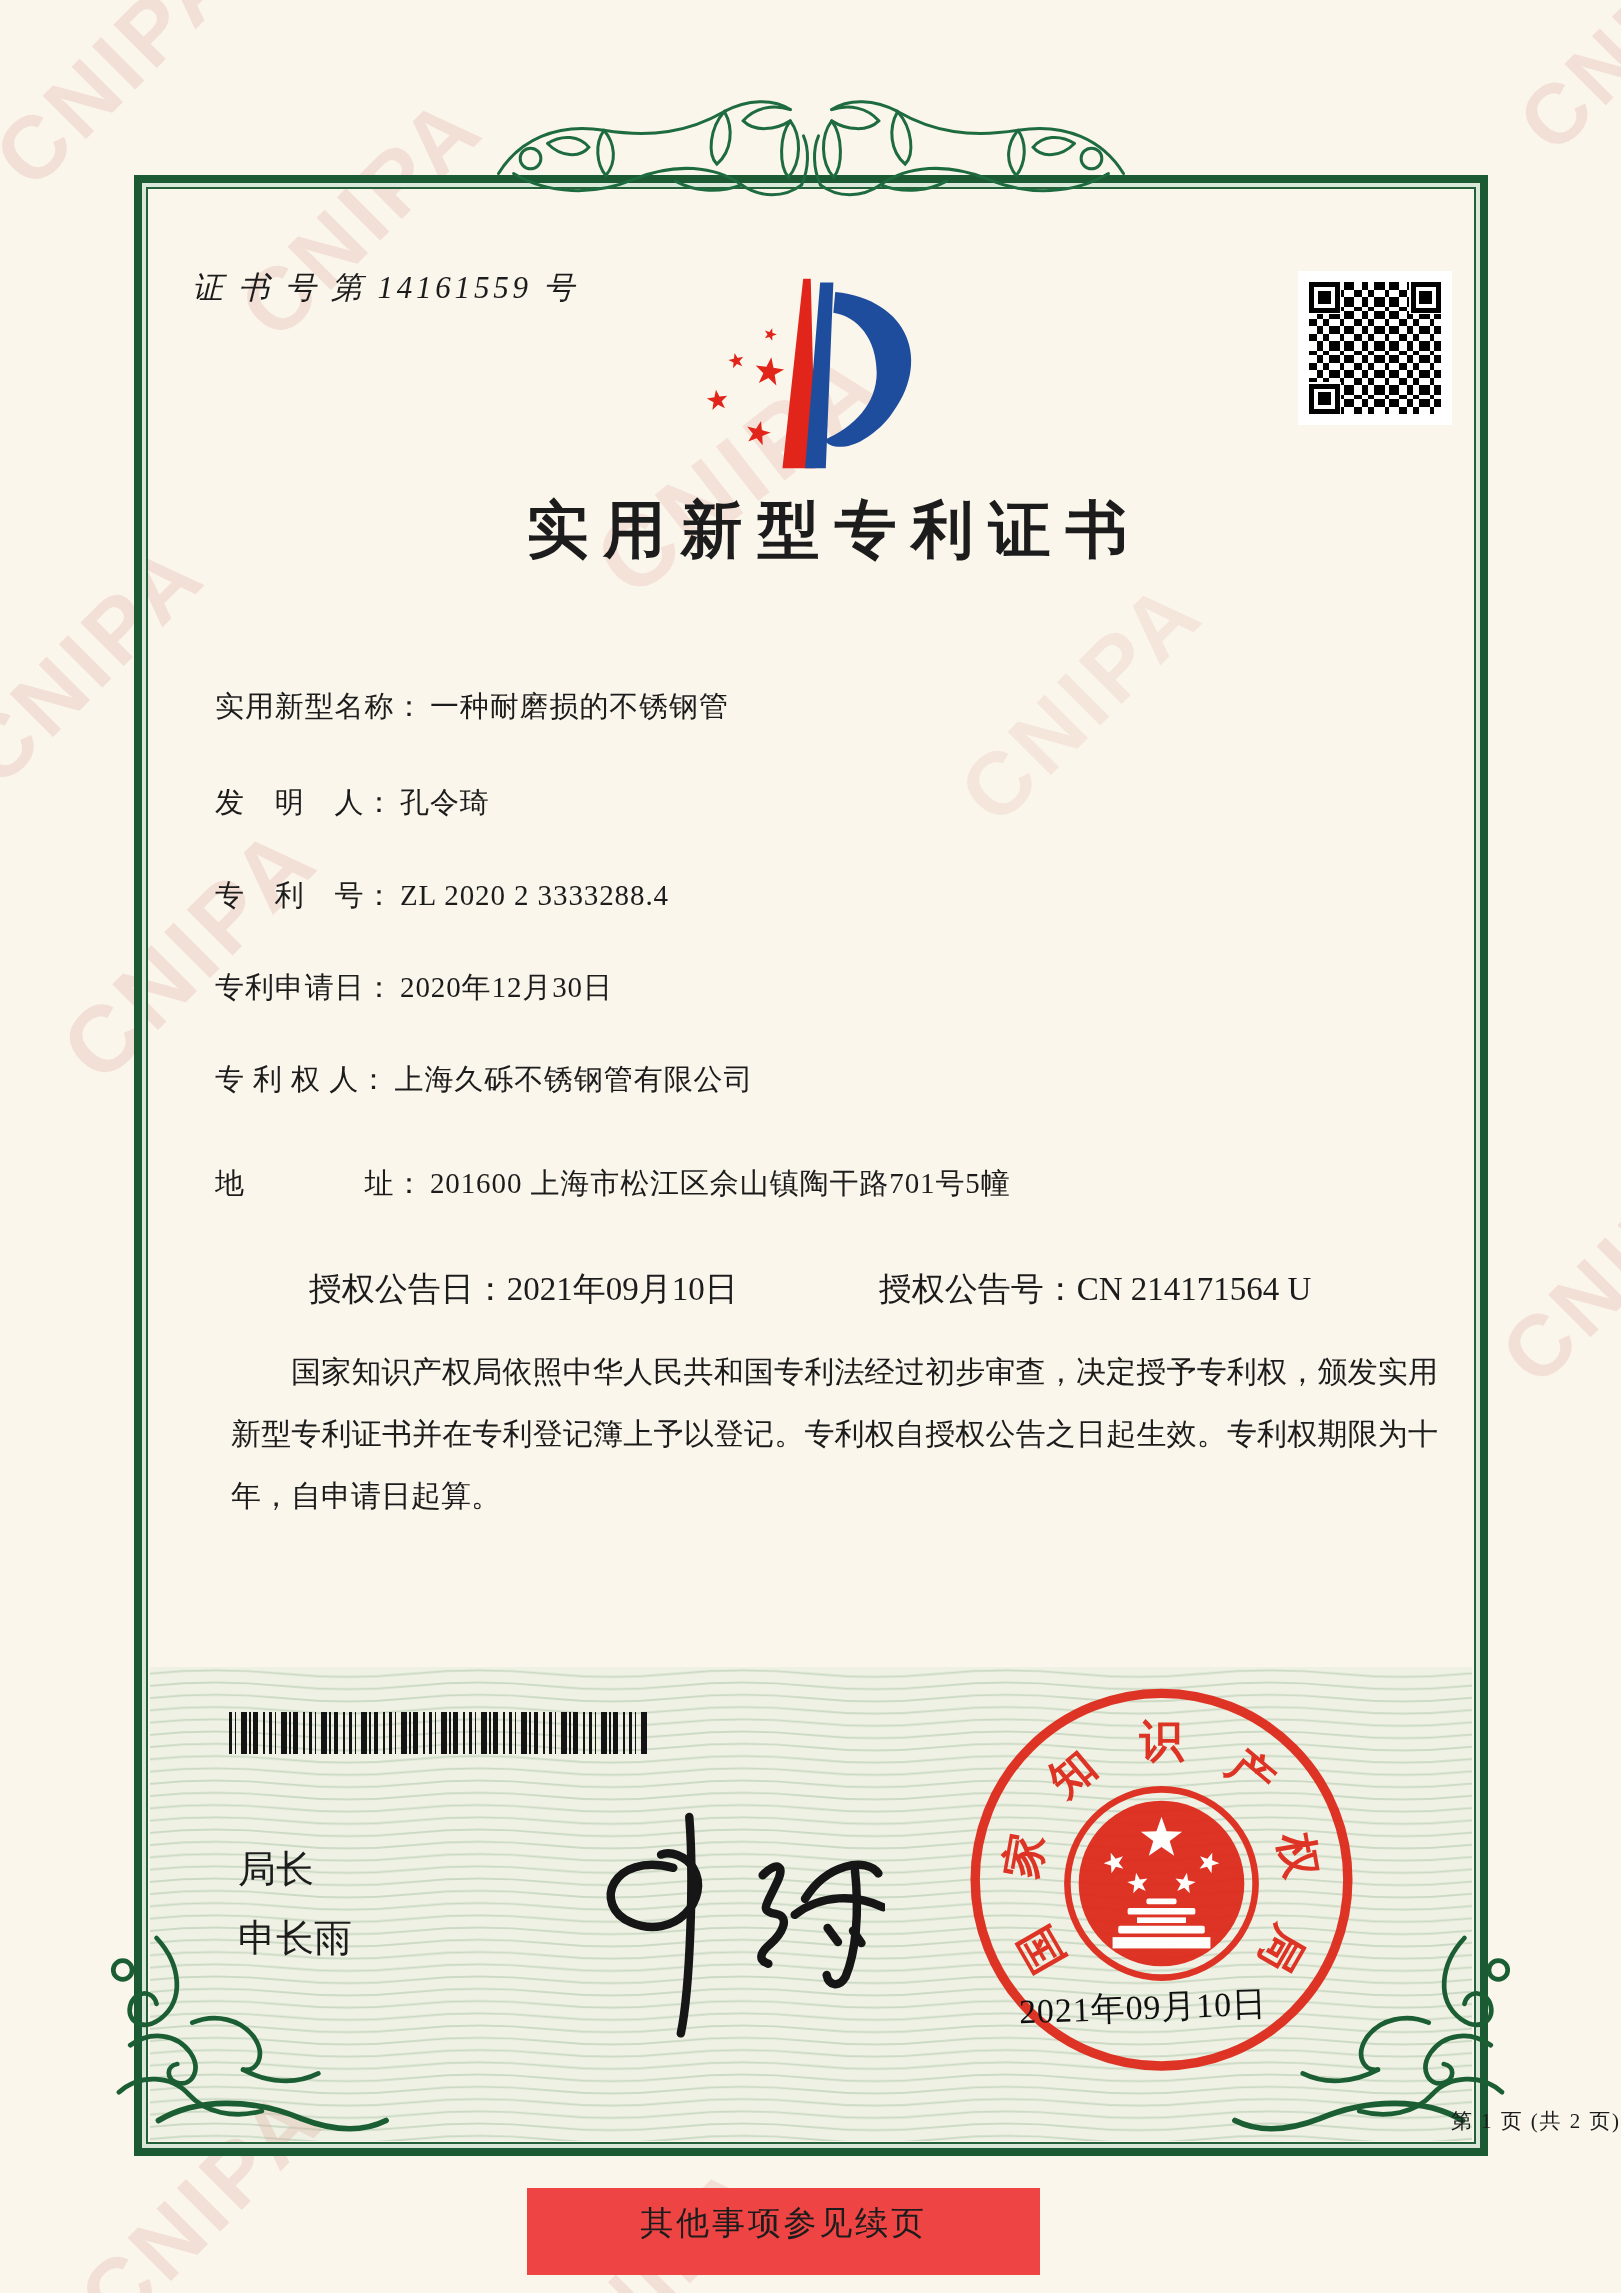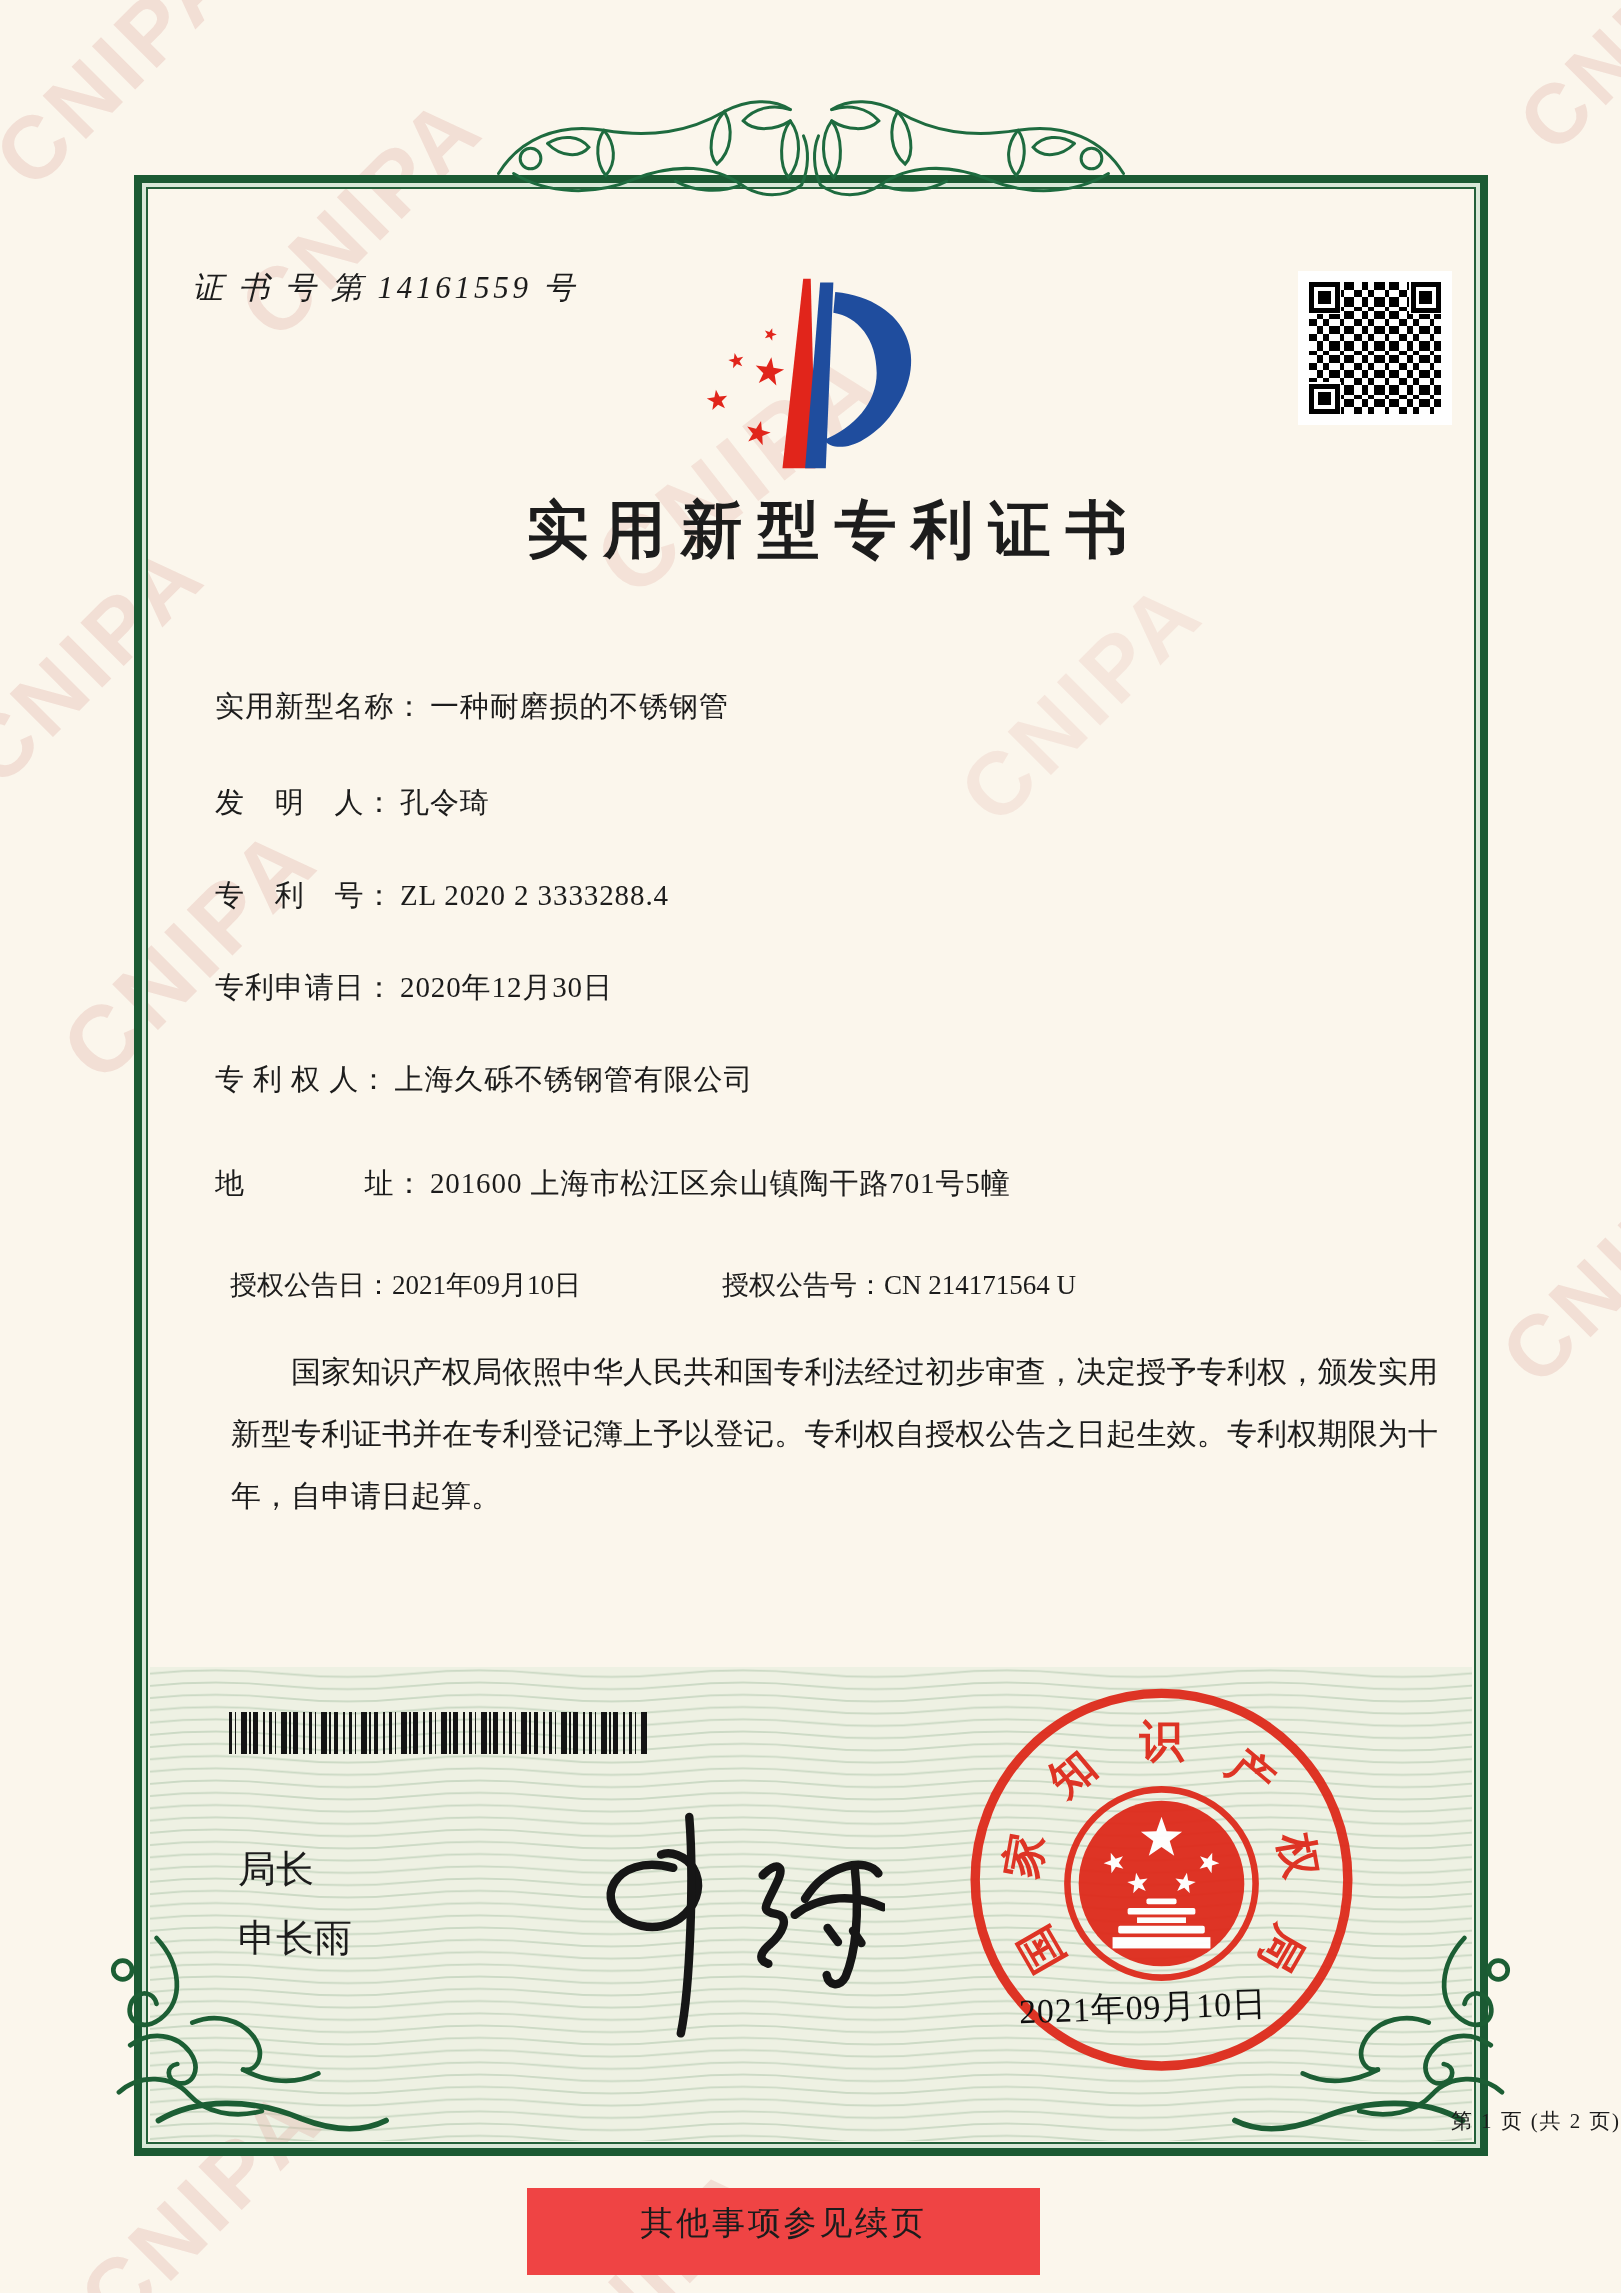--- a/index.html
+++ b/index.html
@@ -26,21 +26,21 @@
     background-blend-mode:difference;}
   .qr-eye{position:absolute;width:34px;height:34px;background:#fff;}
   .qr-eye>div{position:absolute;inset:1.9px;border:5.6px solid #000;}
   .qr-eye>div>div{position:absolute;inset:3.8px;background:#000;border:0;}
   .qr-eye.tl{left:9.4px;top:9.4px}.qr-eye.tr{right:9.4px;top:9.4px}.qr-eye.bl{left:9.4px;bottom:9.4px}
   .title{position:absolute;left:0;top:488px;width:100%;text-align:center;
          font-size:62px;font-weight:700;letter-spacing:15px;margin-left:24px;}
   
   .f-row{position:absolute;left:215px;font-size:29px;letter-spacing:0.9px;white-space:nowrap;}
   .f-row .val{margin-left:5.6px;}
-  .grant-row{position:absolute;left:230px;top:1267px;width:1196px;font-size:27px;display:flex;white-space:nowrap;}
+  .grant-row{position:absolute;left:212px;top:1267px;width:1196px;font-size:33px;display:flex;white-space:nowrap;justify-content:center;}
   .grant-row .pair2{margin-left:141px;}
   .paras{position:absolute;left:231px;top:1341px;width:1207px;font-size:30px;line-height:2.06;text-align:justify;}
   .paras p{margin:0 0 7.5px 0;text-indent:2em;}
   
   .barcode{position:absolute;left:229px;top:1712px;width:420px;height:42px;
     background:repeating-linear-gradient(90deg,#141414 0 2.8px,transparent 2.8px 5.6px,#141414 5.6px 7.5px,
       transparent 7.5px 12.2px,#141414 12.2px 18px,transparent 18px 20px,#141414 20px 21.7px,
       transparent 21.7px 24.5px,#141414 24.5px 29px,transparent 29px 34px,#141414 34px 36px,transparent 36px 40px);}
   .signer-title{position:absolute;left:238px;top:1844px;font-size:38px;font-family:"Liberation Sans",sans-serif;}
   .signer-name{position:absolute;left:238px;top:1913px;font-size:38px;font-family:"Liberation Sans",sans-serif;}

